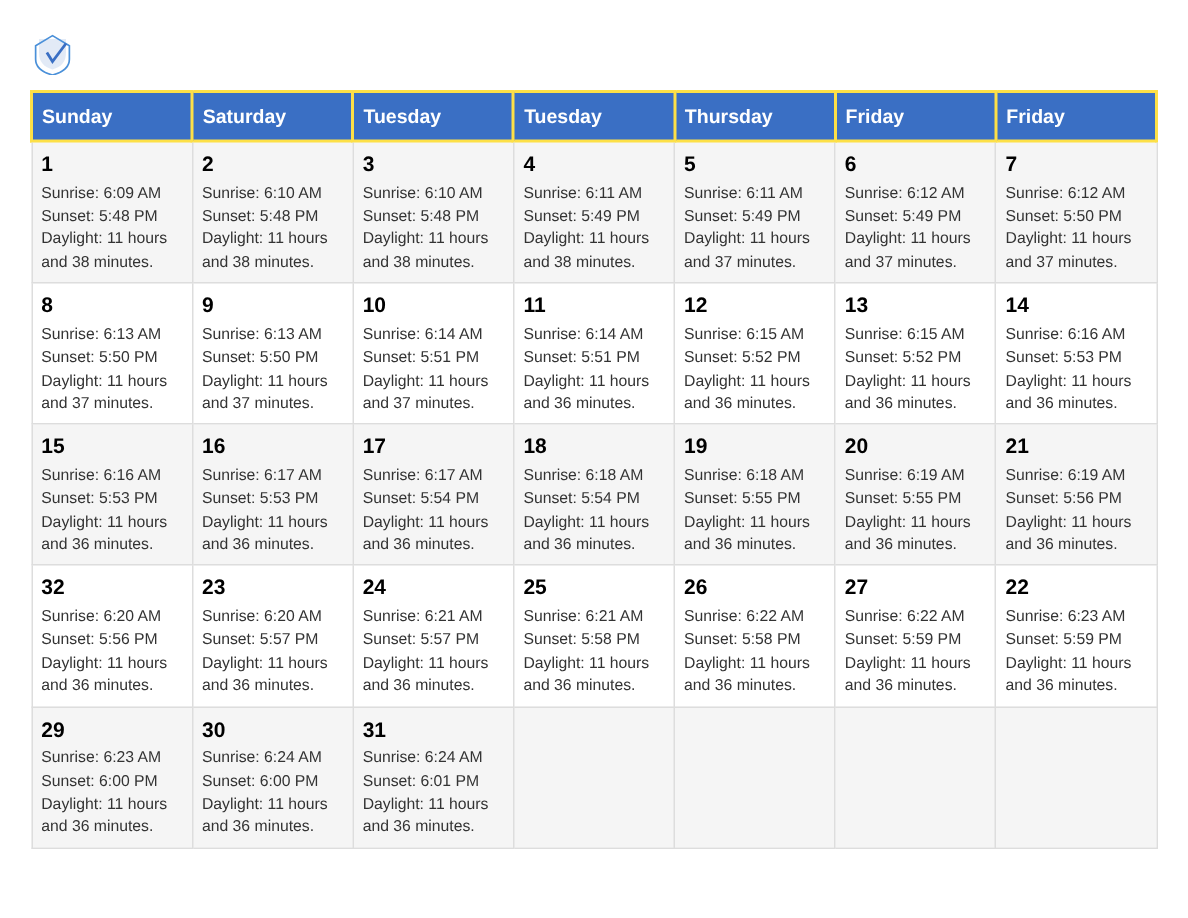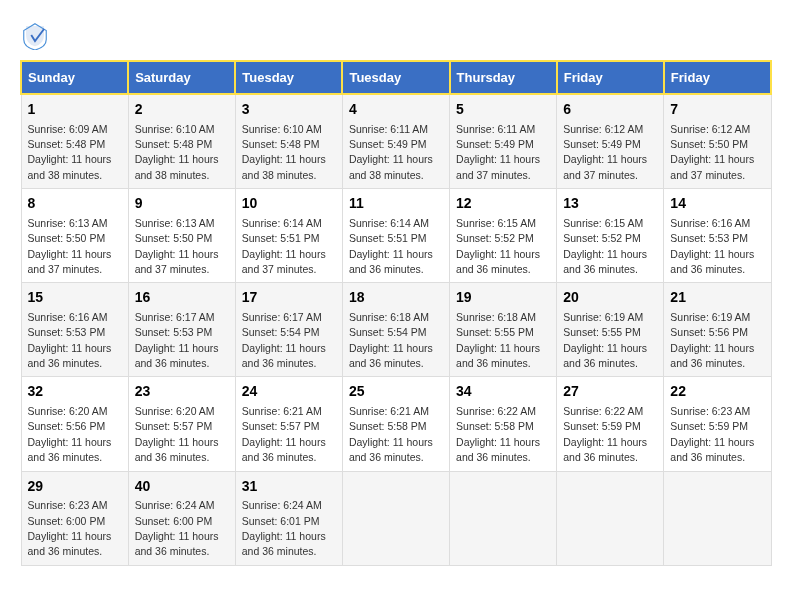--- a/index.html
+++ b/index.html
@@ -151,27 +151,27 @@
         <td><span class="day-num">18</span><span class="cell-text">Sunrise: 6:18 AM</span><br><span class="cell-text">Sunset: 5:54 PM</span><br><span class="cell-text">Daylight: 11 hours and 36 minutes.</span></td>
         <td><span class="day-num">19</span><span class="cell-text">Sunrise: 6:18 AM</span><br><span class="cell-text">Sunset: 5:55 PM</span><br><span class="cell-text">Daylight: 11 hours and 36 minutes.</span></td>
         <td><span class="day-num">20</span><span class="cell-text">Sunrise: 6:19 AM</span><br><span class="cell-text">Sunset: 5:55 PM</span><br><span class="cell-text">Daylight: 11 hours and 36 minutes.</span></td>
         <td><span class="day-num">21</span><span class="cell-text">Sunrise: 6:19 AM</span><br><span class="cell-text">Sunset: 5:56 PM</span><br><span class="cell-text">Daylight: 11 hours and 36 minutes.</span></td>
       </tr>
       <tr>
         <td><span class="day-num">32</span><span class="cell-text">Sunrise: 6:20 AM</span><br><span class="cell-text">Sunset: 5:56 PM</span><br><span class="cell-text">Daylight: 11 hours and 36 minutes.</span></td>
         <td><span class="day-num">23</span><span class="cell-text">Sunrise: 6:20 AM</span><br><span class="cell-text">Sunset: 5:57 PM</span><br><span class="cell-text">Daylight: 11 hours and 36 minutes.</span></td>
         <td><span class="day-num">24</span><span class="cell-text">Sunrise: 6:21 AM</span><br><span class="cell-text">Sunset: 5:57 PM</span><br><span class="cell-text">Daylight: 11 hours and 36 minutes.</span></td>
         <td><span class="day-num">25</span><span class="cell-text">Sunrise: 6:21 AM</span><br><span class="cell-text">Sunset: 5:58 PM</span><br><span class="cell-text">Daylight: 11 hours and 36 minutes.</span></td>
-        <td><span class="day-num">34</span><span class="cell-text">Sunrise: 6:22 AM</span><br><span class="cell-text">Sunset: 5:58 PM</span><br><span class="cell-text">Daylight: 11 hours and 36 minutes.</span></td>
+        <td><span class="day-num">26</span><span class="cell-text">Sunrise: 6:22 AM</span><br><span class="cell-text">Sunset: 5:58 PM</span><br><span class="cell-text">Daylight: 11 hours and 36 minutes.</span></td>
         <td><span class="day-num">27</span><span class="cell-text">Sunrise: 6:22 AM</span><br><span class="cell-text">Sunset: 5:59 PM</span><br><span class="cell-text">Daylight: 11 hours and 36 minutes.</span></td>
         <td><span class="day-num">22</span><span class="cell-text">Sunrise: 6:23 AM</span><br><span class="cell-text">Sunset: 5:59 PM</span><br><span class="cell-text">Daylight: 11 hours and 36 minutes.</span></td>
       </tr>
       <tr>
         <td><span class="day-num">29</span><span class="cell-text">Sunrise: 6:23 AM</span><br><span class="cell-text">Sunset: 6:00 PM</span><br><span class="cell-text">Daylight: 11 hours and 36 minutes.</span></td>
-        <td><span class="day-num">40</span><span class="cell-text">Sunrise: 6:24 AM</span><br><span class="cell-text">Sunset: 6:00 PM</span><br><span class="cell-text">Daylight: 11 hours and 36 minutes.</span></td>
+        <td><span class="day-num">30</span><span class="cell-text">Sunrise: 6:24 AM</span><br><span class="cell-text">Sunset: 6:00 PM</span><br><span class="cell-text">Daylight: 11 hours and 36 minutes.</span></td>
         <td><span class="day-num">31</span><span class="cell-text">Sunrise: 6:24 AM</span><br><span class="cell-text">Sunset: 6:01 PM</span><br><span class="cell-text">Daylight: 11 hours and 36 minutes.</span></td>
         <td></td>
         <td></td>
         <td></td>
         <td></td>
       </tr>
     </tbody>
 </table>
 
 </body></html>

